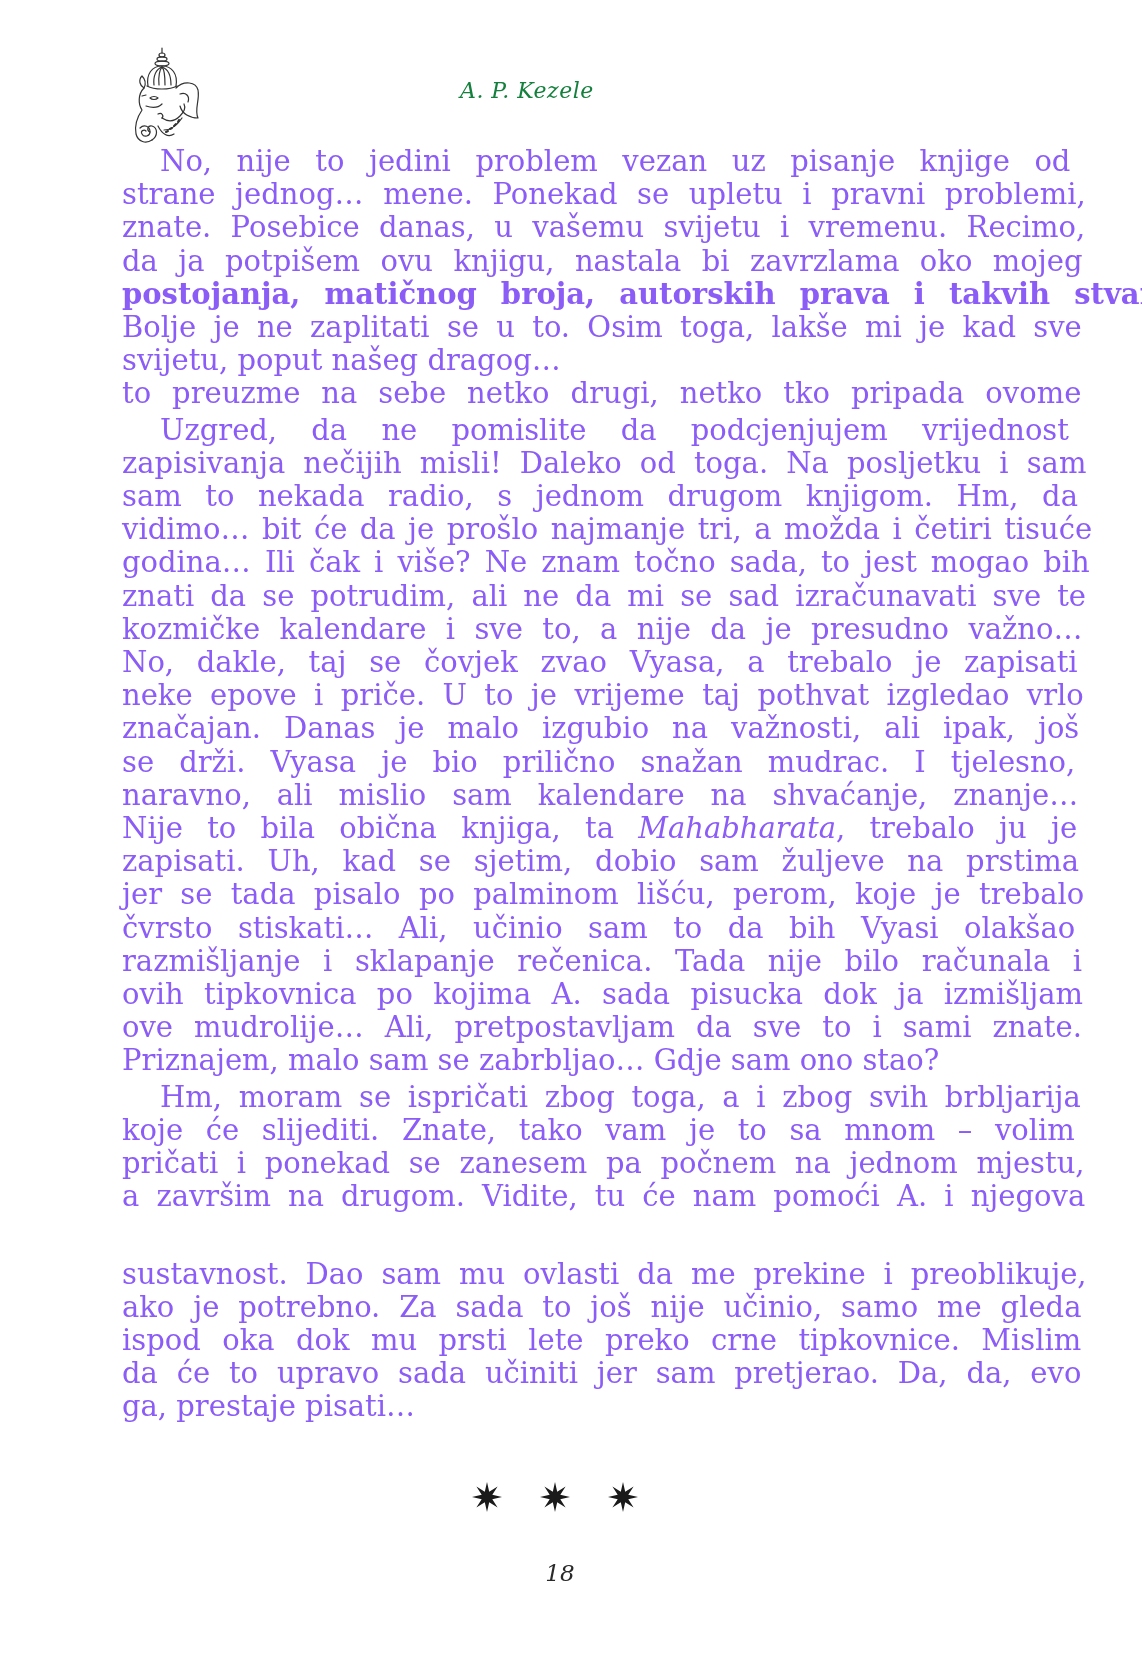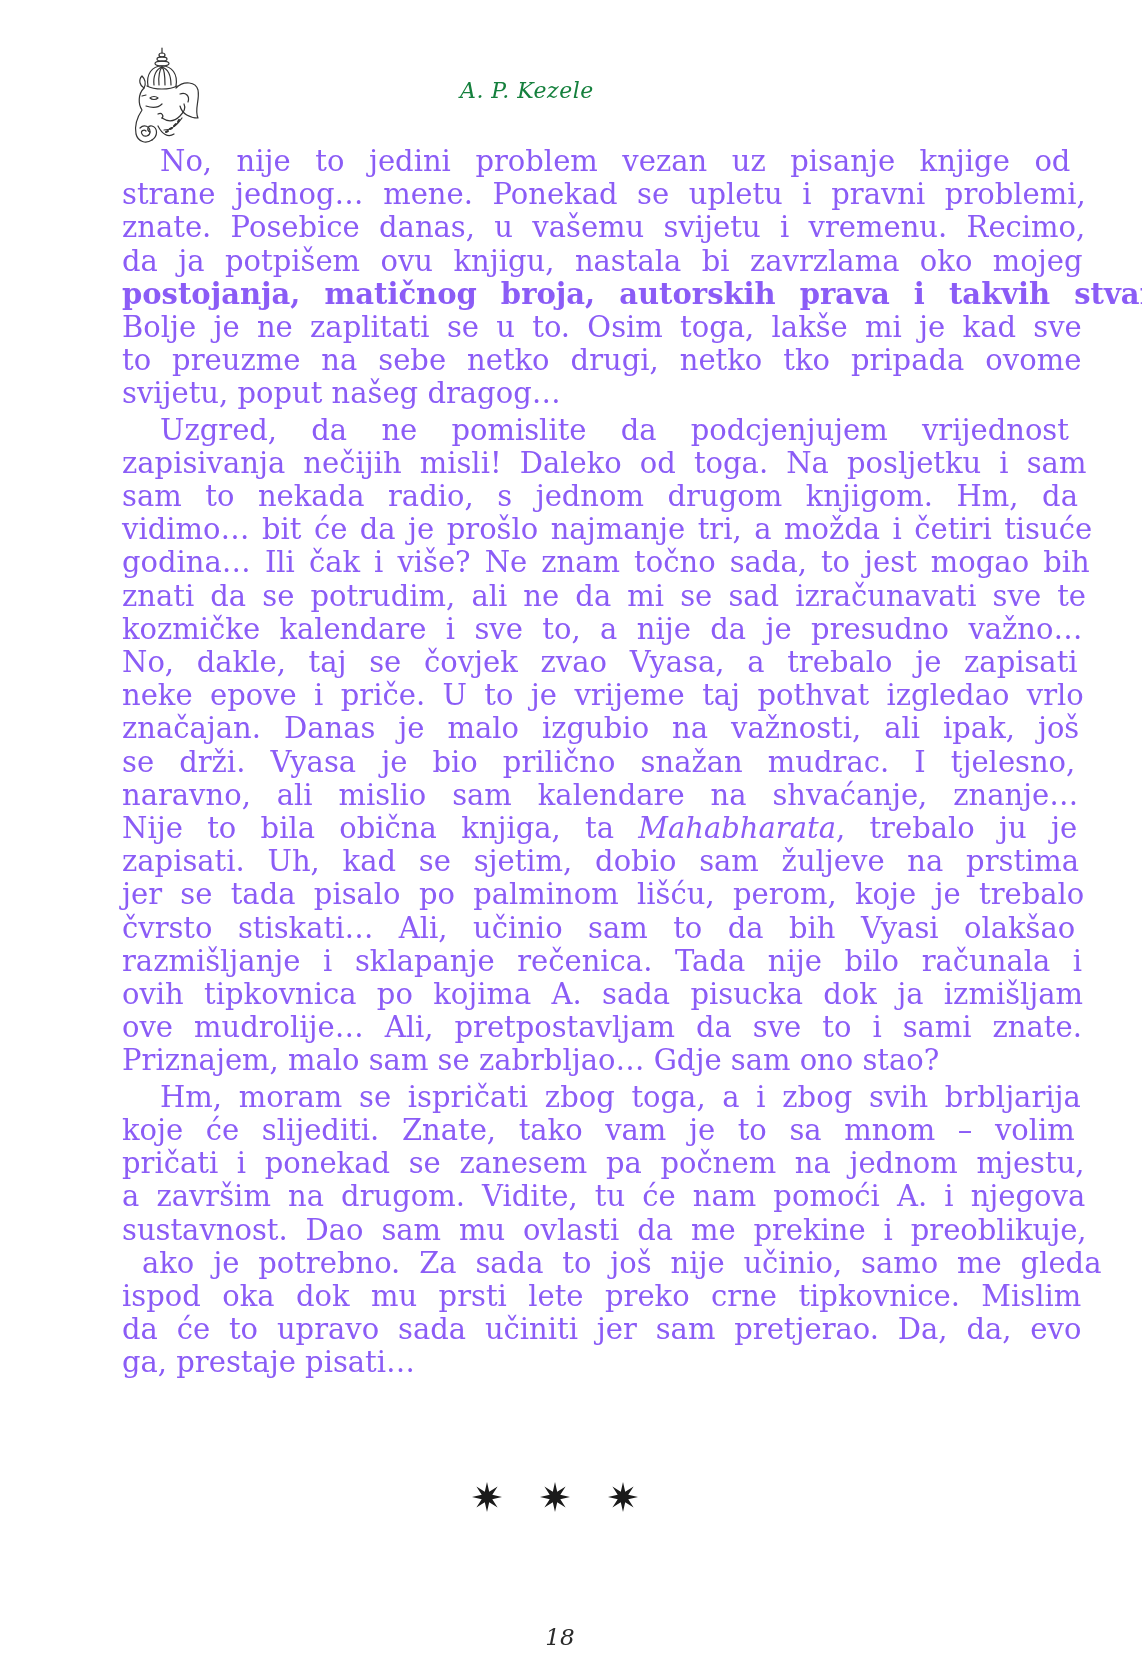--- a/index.html
+++ b/index.html
@@ -70,21 +70,21 @@
       display: flex;
       justify-content: space-between;
     }
     .star {
       width: 34px;
       height: 34px;
     }
     .page-number {
       position: absolute;
       left: 540px;
-      top: 1624px;
+      top: 1560px;
       width: 40px;
       text-align: center;
       font-family: "DejaVu Serif", serif;
       font-style: italic;
       font-size: 23px;
       color: #2a2a2a;
     }
   </style>
 </head>
 <body>
@@ -129,22 +129,22 @@
 <div class="running-head">A. P. Kezele</div>
 
 <div class="body-text">
   <div class="para">
     <span class="line first" style="display: block; word-spacing: 15.3333px;">No, nije to jedini problem vezan uz pisanje knjige od</span>
     <span class="line" style="display: block; word-spacing: 10.375px;">strane jednog… mene. Ponekad se upletu i pravni problemi,</span>
     <span class="line" style="display: block; word-spacing: 10.125px;">znate. Posebice danas, u vašemu svijetu i vremenu. Recimo,</span>
     <span class="line" style="display: block; word-spacing: 11.2222px;">da ja potpišem ovu knjigu, nastala bi zavrzlama oko mojeg</span>
     <span class="line" style="display: block; word-spacing: 14px; font-weight: bold;">postojanja, matičnog broja, autorskih prava i takvih stvari.</span>
     <span class="line" style="display: block; word-spacing: 8.07692px;">Bolje je ne zaplitati se u to. Osim toga, lakše mi je kad sve</span>
+    <span class="line last">svijetu, poput našeg dragog…</span>
     <span class="line" style="display: block; word-spacing: 11.7778px;">to preuzme na sebe netko drugi, netko tko pripada ovome</span>
-    <span class="line last">svijetu, poput našeg dragog…</span>
   </div>
 
   <div class="para">
     <span class="line first" style="display: block; word-spacing: 25px;">Uzgred, da ne pomislite da podcjenjujem vrijednost</span>
     <span class="line" style="display: block; word-spacing: 8.88889px;">zapisivanja nečijih misli! Daleko od toga. Na posljetku i sam</span>
     <span class="line" style="display: block; word-spacing: 14.3333px;">sam to nekada radio, s jednom drugom knjigom. Hm, da</span>
     <span class="line" style="display: block; word-spacing: 3.25px;">vidimo… bit će da je prošlo najmanje tri, a možda i četiri tisuće</span>
     <span class="line" style="display: block; word-spacing: 4.83333px;">godina… Ili čak i više? Ne znam točno sada, to jest mogao bih</span>
     <span class="line" style="display: block; word-spacing: 6.91667px;">znati da se potrudim, ali ne da mi se sad izračunavati sve te</span>
     <span class="line" style="display: block; word-spacing: 10.2px;">kozmičke kalendare i sve to, a nije da je presudno važno…</span>
@@ -161,22 +161,22 @@
     <span class="line" style="display: block; word-spacing: 11.1111px;">ovih tipkovnica po kojima A. sada pisucka dok ja izmišljam</span>
     <span class="line" style="display: block; word-spacing: 11.7778px;">ove mudrolije… Ali, pretpostavljam da sve to i sami znate.</span>
     <span class="line last">Priznajem, malo sam se zabrbljao… Gdje sam ono stao?</span>
   </div>
 
   <div class="para">
     <span class="line first" style="display: block; word-spacing: 7.5px;">Hm, moram se ispričati zbog toga, a i zbog svih brbljarija</span>
     <span class="line" style="display: block; word-spacing: 13.3636px;">koje će slijediti. Znate, tako vam je to sa mnom – volim</span>
     <span class="line" style="display: block; word-spacing: 9.44444px;">pričati i ponekad se zanesem pa počnem na jednom mjestu,</span>
     <span class="line" style="display: block; word-spacing: 7.90909px;">a završim na drugom. Vidite, tu će nam pomoći A. i njegova</span>
-    <span class="line" style="display: block; word-spacing: 8.66667px;">sustavnost. Dao sam mu ovlasti da me prekine i preoblikuje,</span>
-    <span class="line" style="display: block; word-spacing: 9.63636px; margin-left: 20px;">ako je potrebno. Za sada to još nije učinio, samo me gleda</span>
+    <span class="line" style="display: block; word-spacing: 8.66667px; margin-top: 44px;">sustavnost. Dao sam mu ovlasti da me prekine i preoblikuje,</span>
+    <span class="line" style="display: block; word-spacing: 9.63636px;">ako je potrebno. Za sada to još nije učinio, samo me gleda</span>
     <span class="line" style="display: block; word-spacing: 12.2222px;">ispod oka dok mu prsti lete preko crne tipkovnice. Mislim</span>
     <span class="line" style="display: block; word-spacing: 9.63636px;">da će to upravo sada učiniti jer sam pretjerao. Da, da, evo</span>
     <span class="line last">ga, prestaje pisati…</span>
   </div>
 </div>
 
 <div class="stars">
   <svg class="star" viewBox="-17 -17 34 34">
     <polygon fill="#1a1a1a" points="0,-15 2.2,-5.3 10.6,-10.6 5.3,-2.2 15,0 5.3,2.2 10.6,10.6 2.2,5.3 0,15 -2.2,5.3 -10.6,10.6 -5.3,2.2 -15,0 -5.3,-2.2 -10.6,-10.6 -2.2,-5.3"></polygon>
   </svg>

